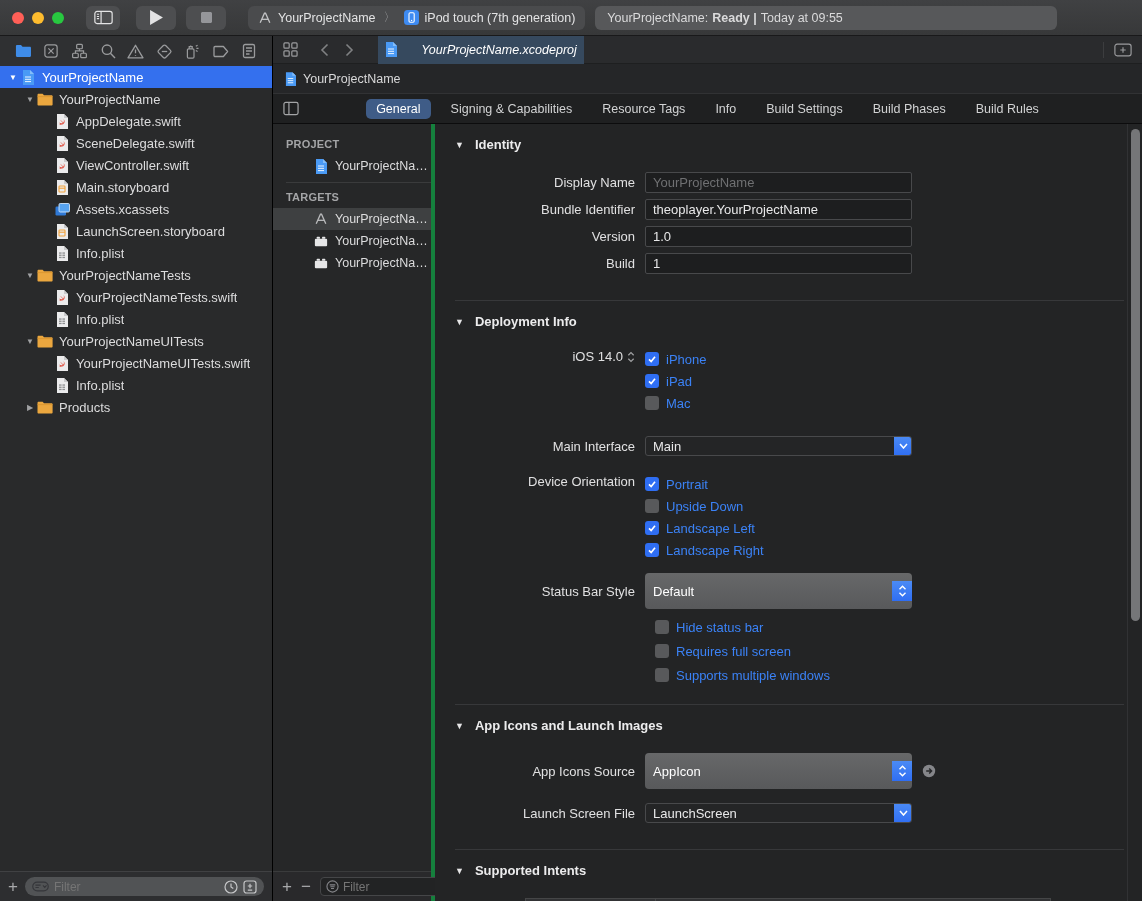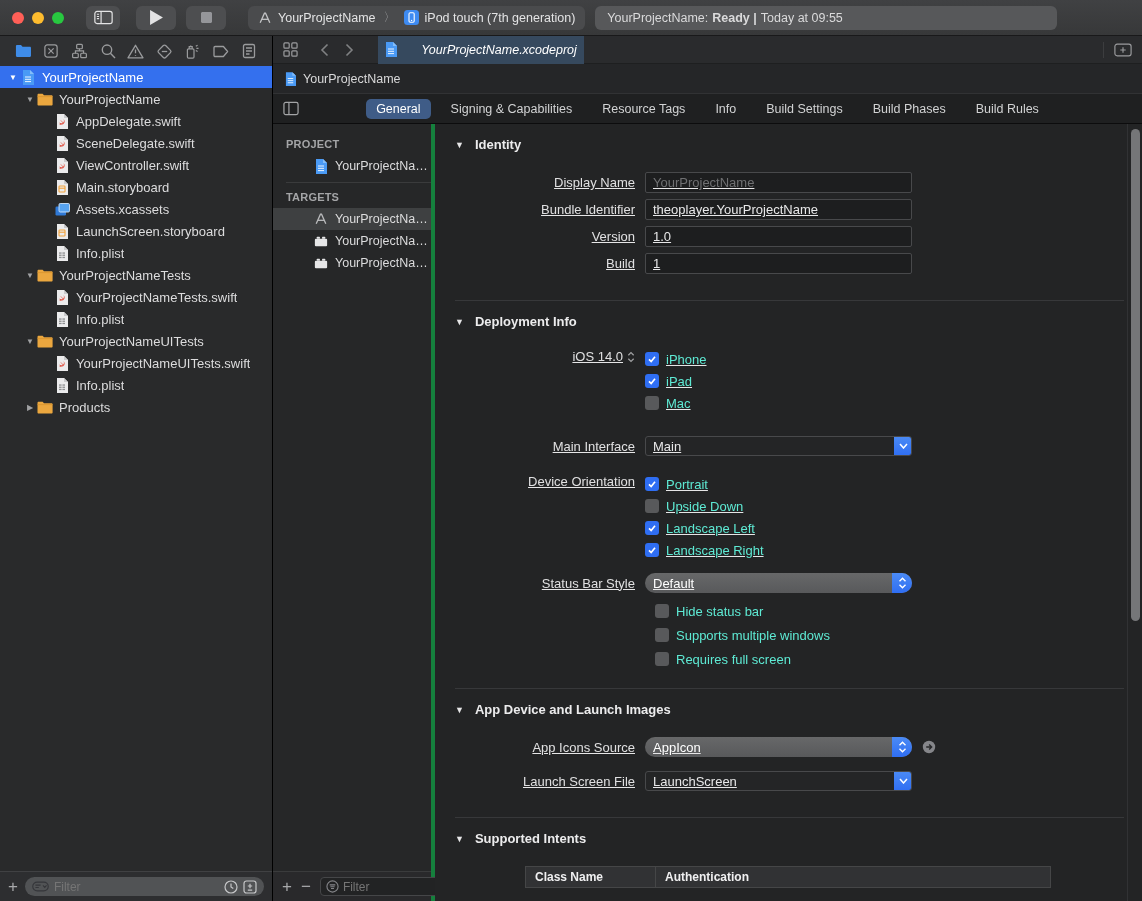--- a/index.html
+++ b/index.html
@@ -81,34 +81,34 @@
   .filter-field .ph { flex:1; min-width:10px; color:#77787a; font-size:12px; background:transparent; border:none; outline:none; font-family:inherit; }
 
   
   .content { position:absolute; left:162px; top:0; right:0; bottom:0; background:#232425; overflow:hidden; }
   .sections { margin:0 18px 0 20px; }
   .section { border-bottom:1px solid #37383a; padding:13px 0 20px 0; }
   .section:last-child { padding-bottom:28px; }
   .shead { display:flex; align-items:center; gap:11px; margin-bottom:20px; }
   .shead .tri { font-size:9px; color:#e6e6e7; }
   .shead .stitle { font-weight:bold; font-size:13px; color:#ececed; }
-  .frow { display:flex; align-items:center; margin-bottom:6px;text-decoration:underline; }
+  .frow { display:flex; align-items:center; margin-bottom:6px; }
   .frow.top { align-items:flex-start; }
   .flabel { width:190px; flex:none; text-align:right; padding-right:10px; color:#e0e0e1; display:flex; justify-content:flex-end; align-items:center; gap:4px; }
   .fctrl { width:267px; }
   .tinput { width:267px; height:21px; background:#1d1e1f; border:1px solid #48494b; border-radius:2px; padding:0 7px;
     color:#e8e8e9; font-size:13px; font-family:inherit; outline:none; }
   .tinput::placeholder { color:#6f7072; }
   .checklist { display:flex; flex-direction:column; gap:4px; padding-top:1px; }
   .check { height:18px; display:flex; align-items:center; gap:7px; }
   .cbox { width:14px; height:14px; border-radius:3px; background:#58595b; display:flex; align-items:center; justify-content:center; flex:none; }
   .cbox.on { background:#2f6ef3; }
-  .clabel { color:#5eead4; font-size:13px; }
+  .clabel { color:#3b82f6; font-size:13px; }
   .spacer18 { height:18px; } .spacer12 { height:12px; } .spacer8 { height:8px; }
-  .popup { width:267px; height:20px; border-radius:10px; background:linear-gradient(#676869,#58595b);
+  .popup { width:267px; height:36px; border-radius:4px; background:linear-gradient(#676869,#58595b);
     display:flex; align-items:center; overflow:hidden; }
   .popup .pval { flex:1; padding-left:8px; color:#fff; font-size:13px; }
   .popup .cap { width:20px; height:20px; background:linear-gradient(#4b8bf5,#2f6ef3); display:flex; align-items:center; justify-content:center; flex:none; }
   .combo { width:267px; height:20px; border-radius:3px; background:#242526; border:1px solid #48494b;
     display:flex; align-items:center; overflow:hidden; }
   .combo .pval { flex:1; padding-left:7px; color:#e8e8e9; font-size:13px; }
   .combo .cap { width:18px; height:20px; background:linear-gradient(#4b8bf5,#2f6ef3); display:flex; align-items:center; justify-content:center; flex:none; margin:-1px -1px -1px 0; }
   .after-popup { margin-left:10px; display:flex; align-items:center; }
   .checkgroup-offset { margin-left:200px; margin-top:8px; }
 
@@ -736,33 +736,33 @@
                 </span>
               </div>
             </div>
             <div class="checklist checkgroup-offset" id="statusbar-options-list" style="gap:6px;">
                 <div class="check">
                   <span class="cbox"></span>
                   <span class="clabel">Hide status bar</span>
                 </div>
                 <div class="check">
                   <span class="cbox"></span>
-                  <span class="clabel">Supports multiple windows</span>
+                  <span class="clabel">Requires full screen</span>
                 </div>
                 <div class="check">
                   <span class="cbox"></span>
-                  <span class="clabel">Requires full screen</span>
+                  <span class="clabel">Supports multiple windows</span>
                 </div>
               </div>
           </div>
 
           <div class="section">
             <div class="shead">
               <span class="tri">▼</span>
-              <span class="stitle">App Device and Launch Images</span>
+              <span class="stitle">App Icons and Launch Images</span>
             </div>
             <div class="frow">
               <span class="flabel">App Icons Source</span>
               <div class="popup">
                 <span class="pval">AppIcon</span>
                 <span class="cap">
                   <svg width="9" height="12" viewBox="0 0 9 12" fill="none" stroke="#fff" stroke-width="1.4">
                       <path d="M1.5 4.2L4.5 1.2 7.5 4.2M1.5 7.8L4.5 10.8 7.5 7.8"></path>
                     </svg>
                 </span>

